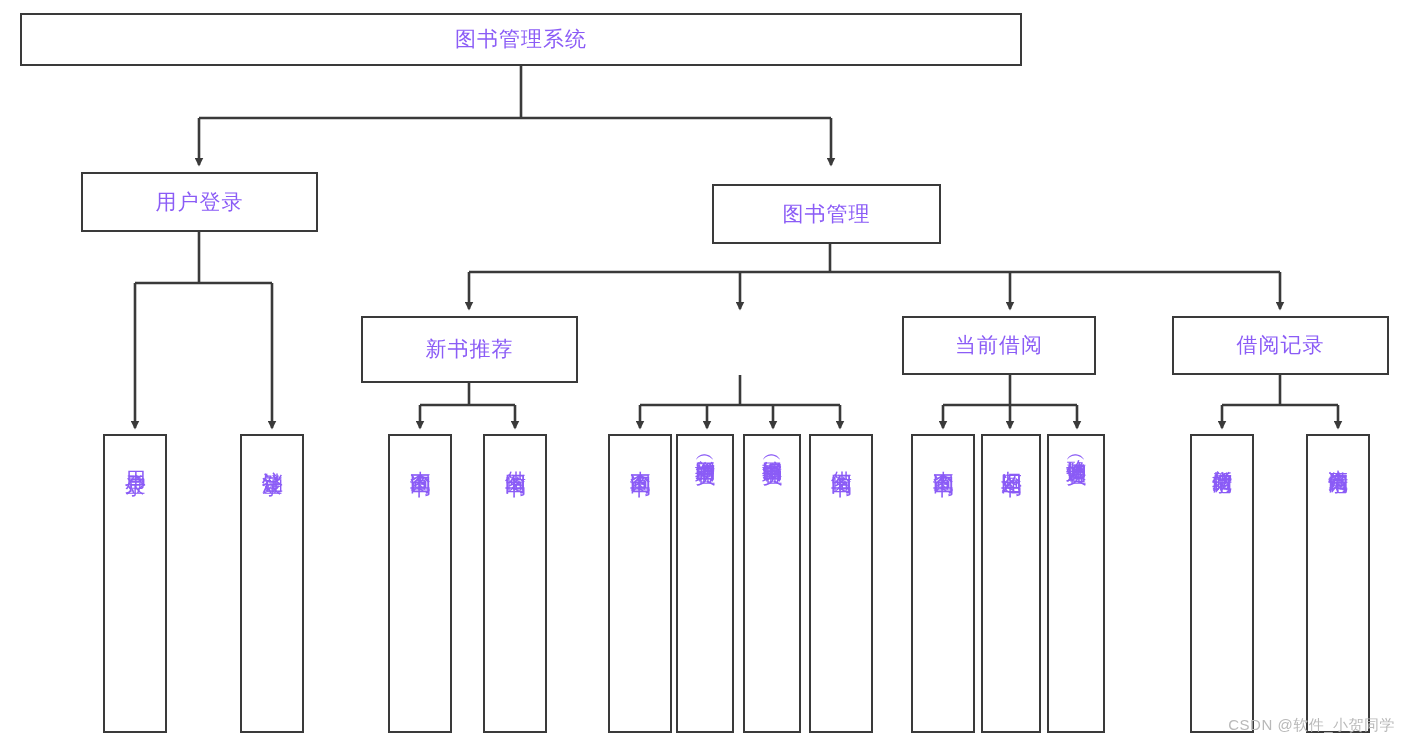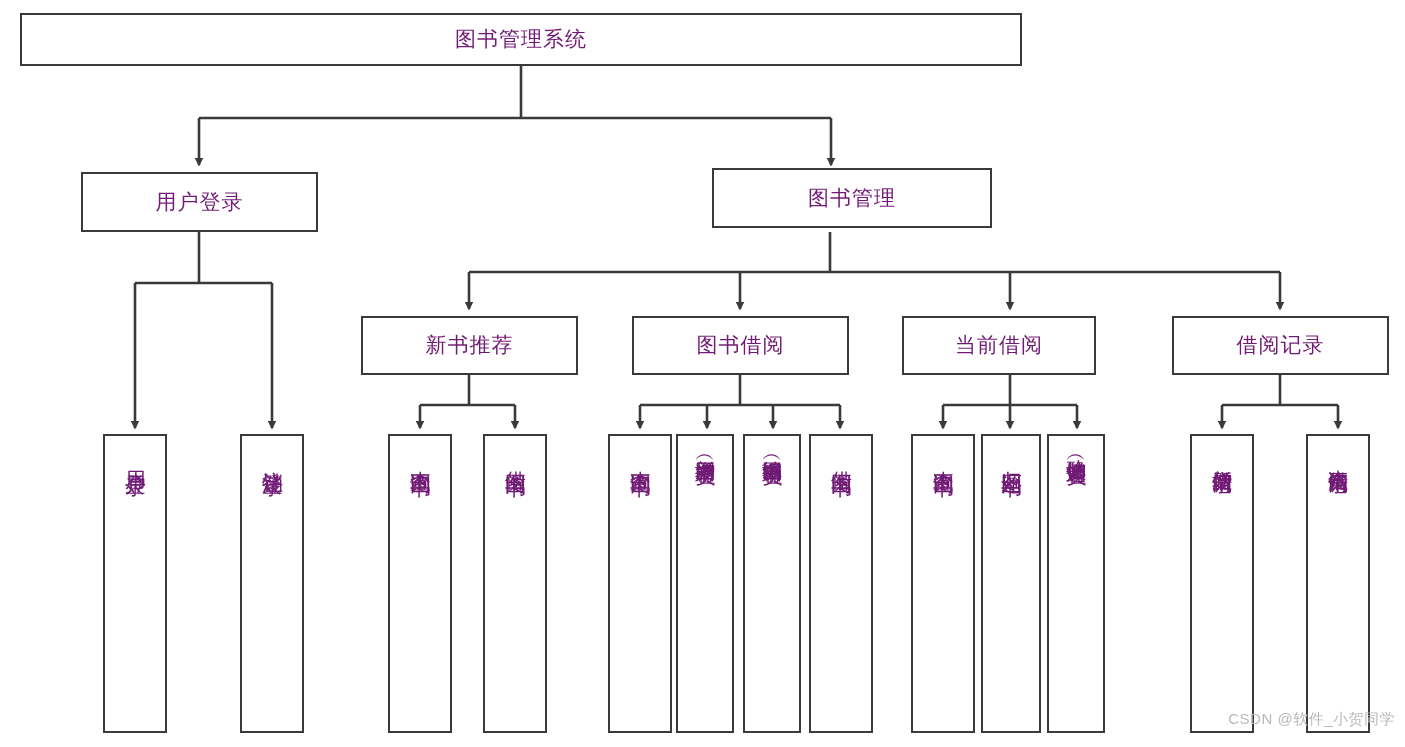--- a/index.html
+++ b/index.html
@@ -26,21 +26,21 @@
     pointer-events: none;
   }
   .node {
     position: absolute;
     box-sizing: border-box;
     background: #ffffff;
     border: 2px solid #3a3a3a;
     display: flex;
     align-items: center;
     justify-content: center;
-    color: #701a75;
+    color: #8b5cf6;
     z-index: 2;
   }
   .node .label {
     display: block;
     white-space: pre;
     line-height: 1.18;
   }
   
   .node.horiz .label {
     writing-mode: horizontal-tb;
@@ -59,21 +59,21 @@
     font-size: 21px;
     letter-spacing: 2px;
   }
   .node.vert.long .label {
     font-size: 20px;
     letter-spacing: 1px;
   }
   #watermark {
     position: absolute;
     right: 10px;
-    bottom: 18px;
+    bottom: 12px;
     font-size: 15px;
     color: #b9b9b9;
     letter-spacing: 0.5px;
     z-index: 3;
     white-space: pre;
   }
 </style>
 </head>
 <body>
 
@@ -129,29 +129,26 @@
     </g>
   </svg>
 
   <div class="node horiz" style="left:20px; top:13px; width:1002px; height:53px;">
     <span class="label">图书管理系统</span>
   </div>
 
   <div class="node horiz" style="left:81px; top:172px; width:237px; height:60px;">
     <span class="label">用户登录</span>
   </div>
-  <div class="node horiz" style="left:712px; top:168px; width:280px; height:60px;">
+  <div class="node horiz" style="left:712px; top:184px; width:229px; height:60px;">
     <span class="label">图书管理</span>
   </div>
 
-  <div class="node horiz" style="left:361px; top:316px; width:217px; height:59px;">
+  <div class="node horiz" style="left:361px; top:316px; width:217px; height:67px;">
     <span class="label">新书推荐</span>
-  </div>
-  <div class="node horiz" style="left:632px; top:316px; width:217px; height:59px;">
-    <span class="label">图书借阅</span>
   </div>
   <div class="node horiz" style="left:902px; top:316px; width:194px; height:59px;">
     <span class="label">当前借阅</span>
   </div>
   <div class="node horiz" style="left:1172px; top:316px; width:217px; height:59px;font-family:Liberation Serif, serif;">
     <span class="label">借阅记录</span>
   </div>
 
   <div class="node vert" style="left:103px; top:434px; width:64px; height:299px;">
     <span class="label">用户登录</span>

